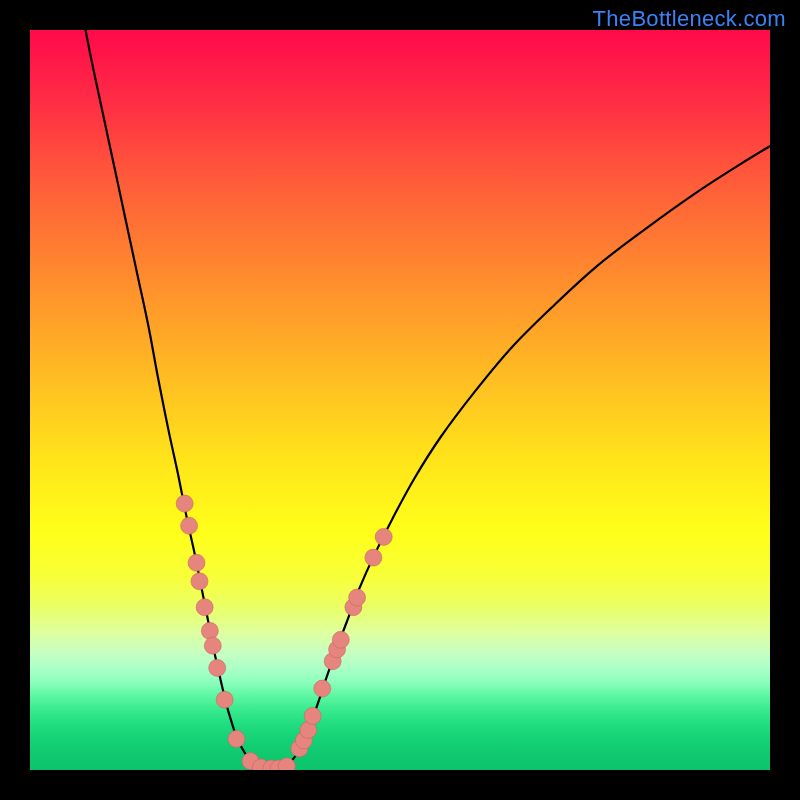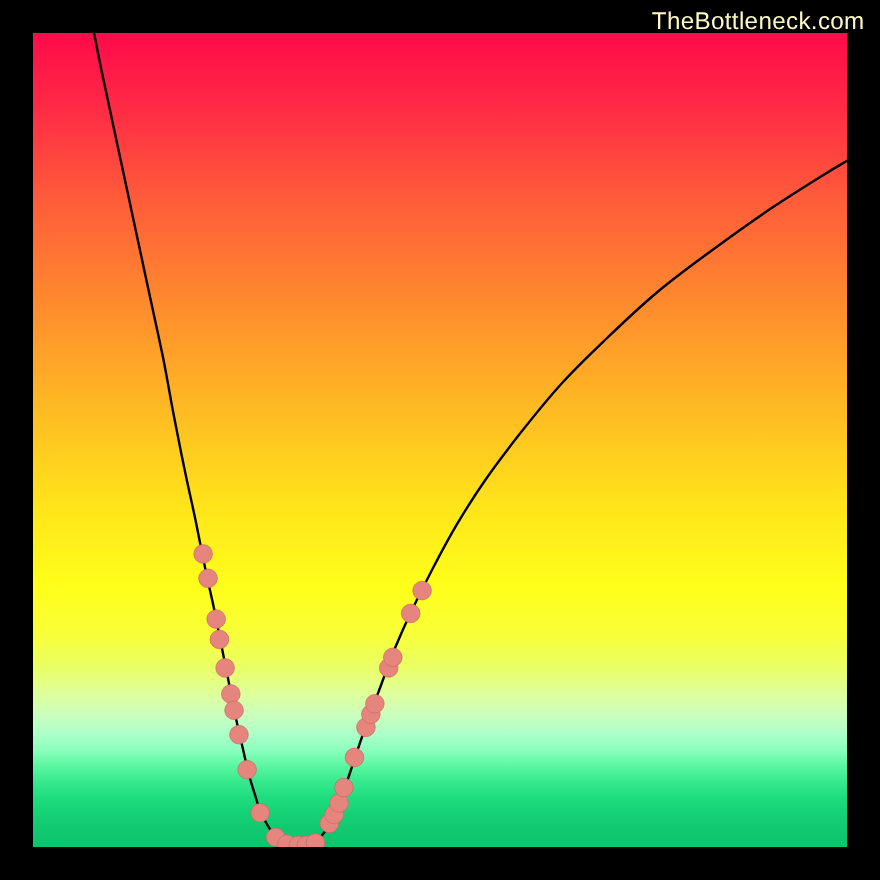--- a/index.html
+++ b/index.html
@@ -14,21 +14,21 @@
   .outer {
     position: relative;
     width: 800px;
     height: 800px;
     background: #000;
   }
   .watermark {
     position: absolute;
     top: 6px;
     right: 14px;
-    color: #fef9c3;
+    color: #3b82f6;
     font-size: 22px;
     font-weight: 500;
     letter-spacing: 0.3px;
     z-index: 10;
   }
   .plot-frame {
     position: absolute;
     left: 30px;
     top: 30px;
     width: 740px;

